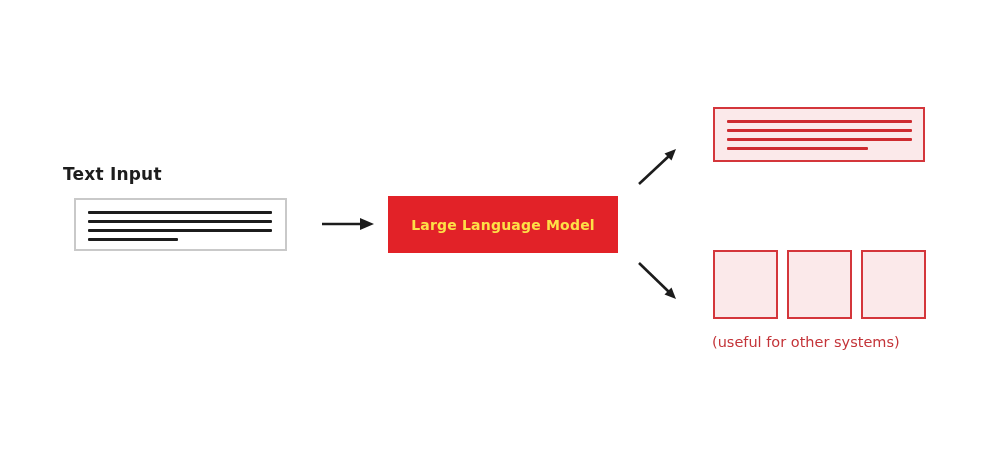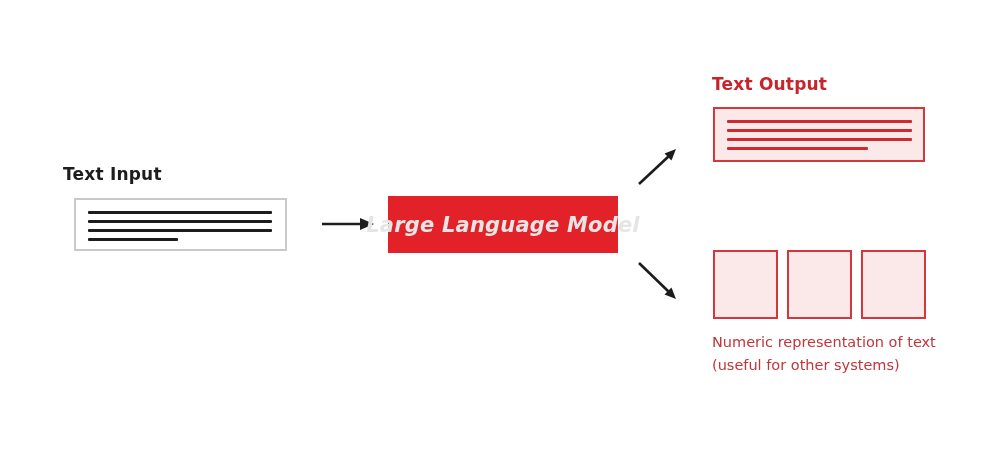--- a/index.html
+++ b/index.html
@@ -54,26 +54,25 @@
   .llm-box {
     left: 388px; top: 196px;
     width: 230px; height: 57px;
     background: #e22228;
     display: flex;
     align-items: center;
     justify-content: center;
     box-sizing: border-box;
   }
   .llm-label {
-    color: #e5e5e5;
+    color: #fde047;
     font-weight: bold;
-    font-size: 21px;
+    font-size: 14px;
     letter-spacing: 0.2px;
     white-space: nowrap;
-    font-style: italic;
   }
 
   
   .output-box {
     left: 713px; top: 107px;
     width: 212px; height: 55px;
     border: 2px solid #d4363b;
     background: #fbe9ea;
     box-sizing: border-box;
   }
@@ -136,35 +135,33 @@
       <div class="tline tline-black"></div>
       <div class="tline tline-black"></div>
       <div class="tline tline-black short-49"></div>
     </div>
   </div>
 
   <div class="abs llm-box">
     <span class="llm-label">Large Language Model</span>
   </div>
 
-  <div class="abs label label-red" style="left:712px; top:74px;">Text Output</div>
 
   <div class="abs output-box">
     <div class="lines">
       <div class="tline tline-red"></div>
       <div class="tline tline-red"></div>
       <div class="tline tline-red"></div>
       <div class="tline tline-red short-76"></div>
     </div>
   </div>
 
   <div class="abs squares-row">
     <div class="num-square"></div>
     <div class="num-square"></div>
     <div class="num-square"></div>
   </div>
 
   <div class="abs caption">
-    <div>Numeric representation of text</div>
     <div>(useful for other systems)</div>
   </div>
 
 </div>
 
 </body></html>

